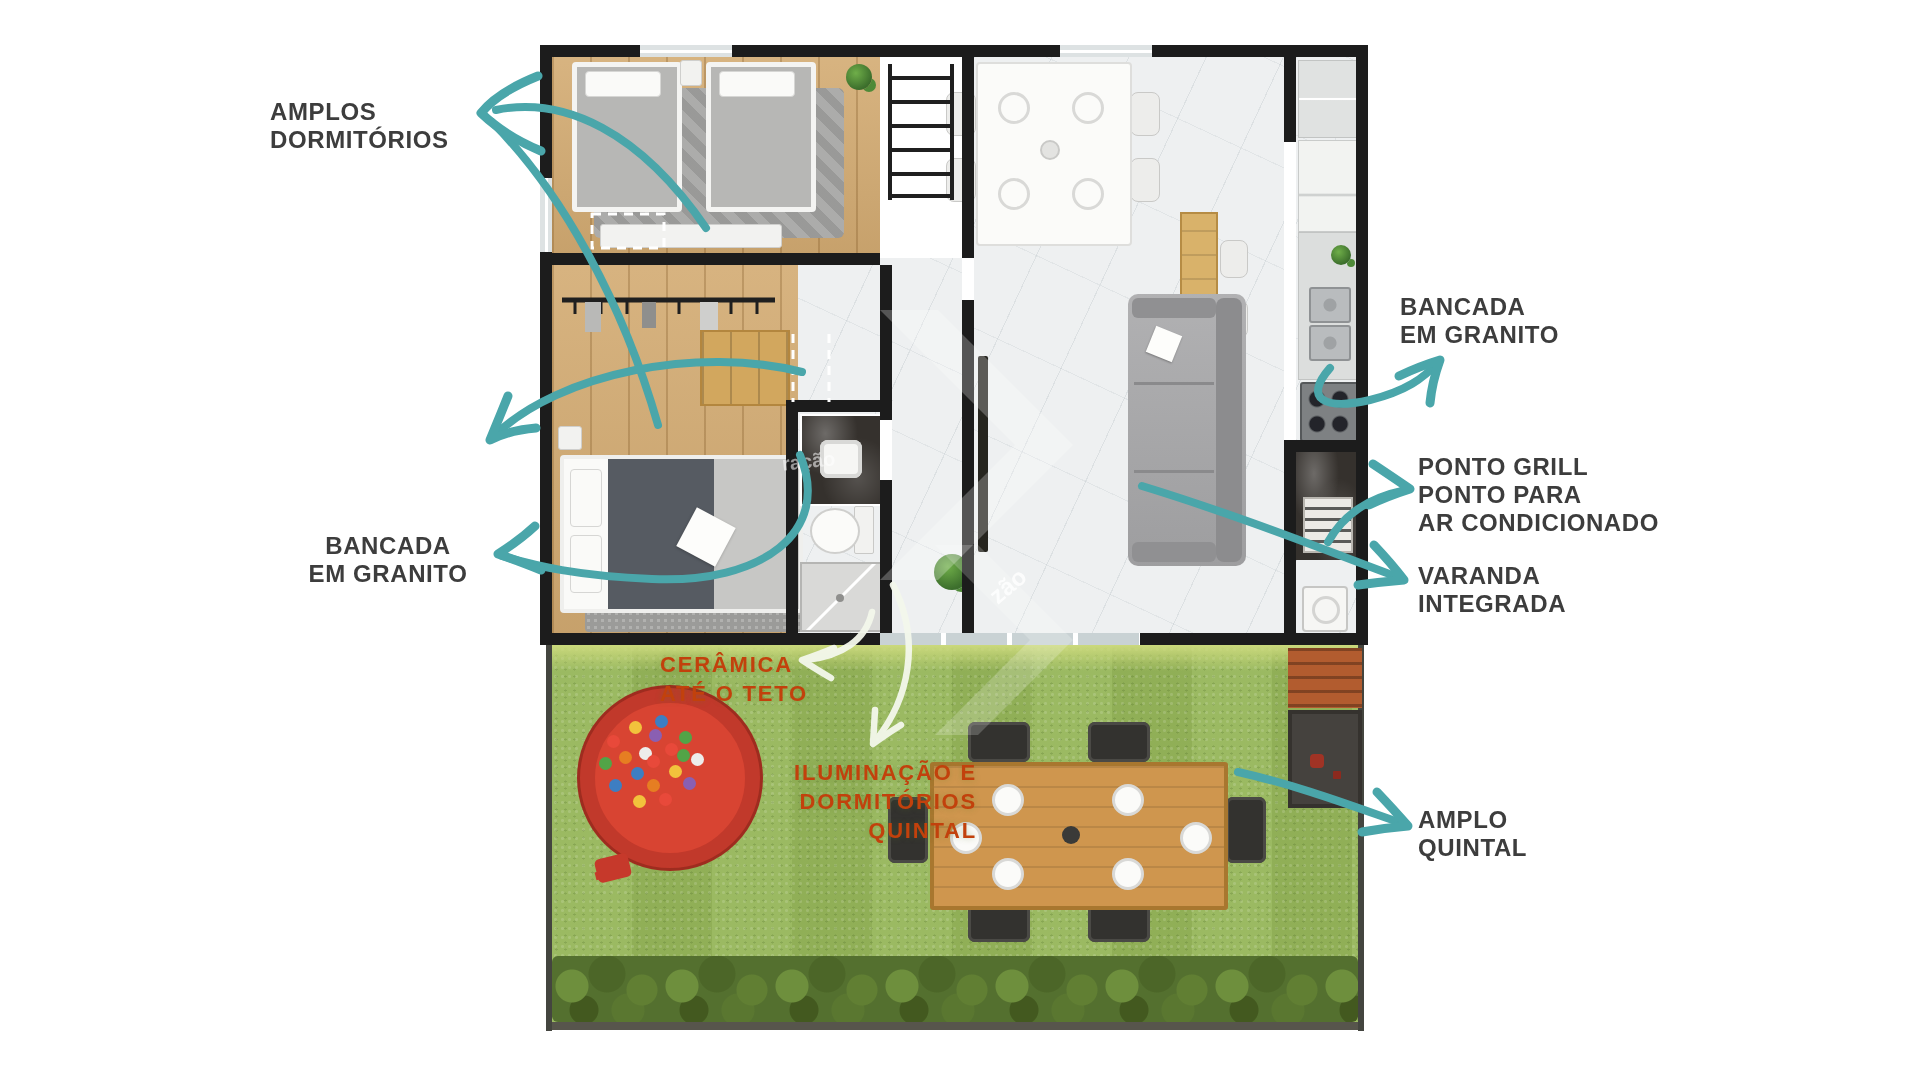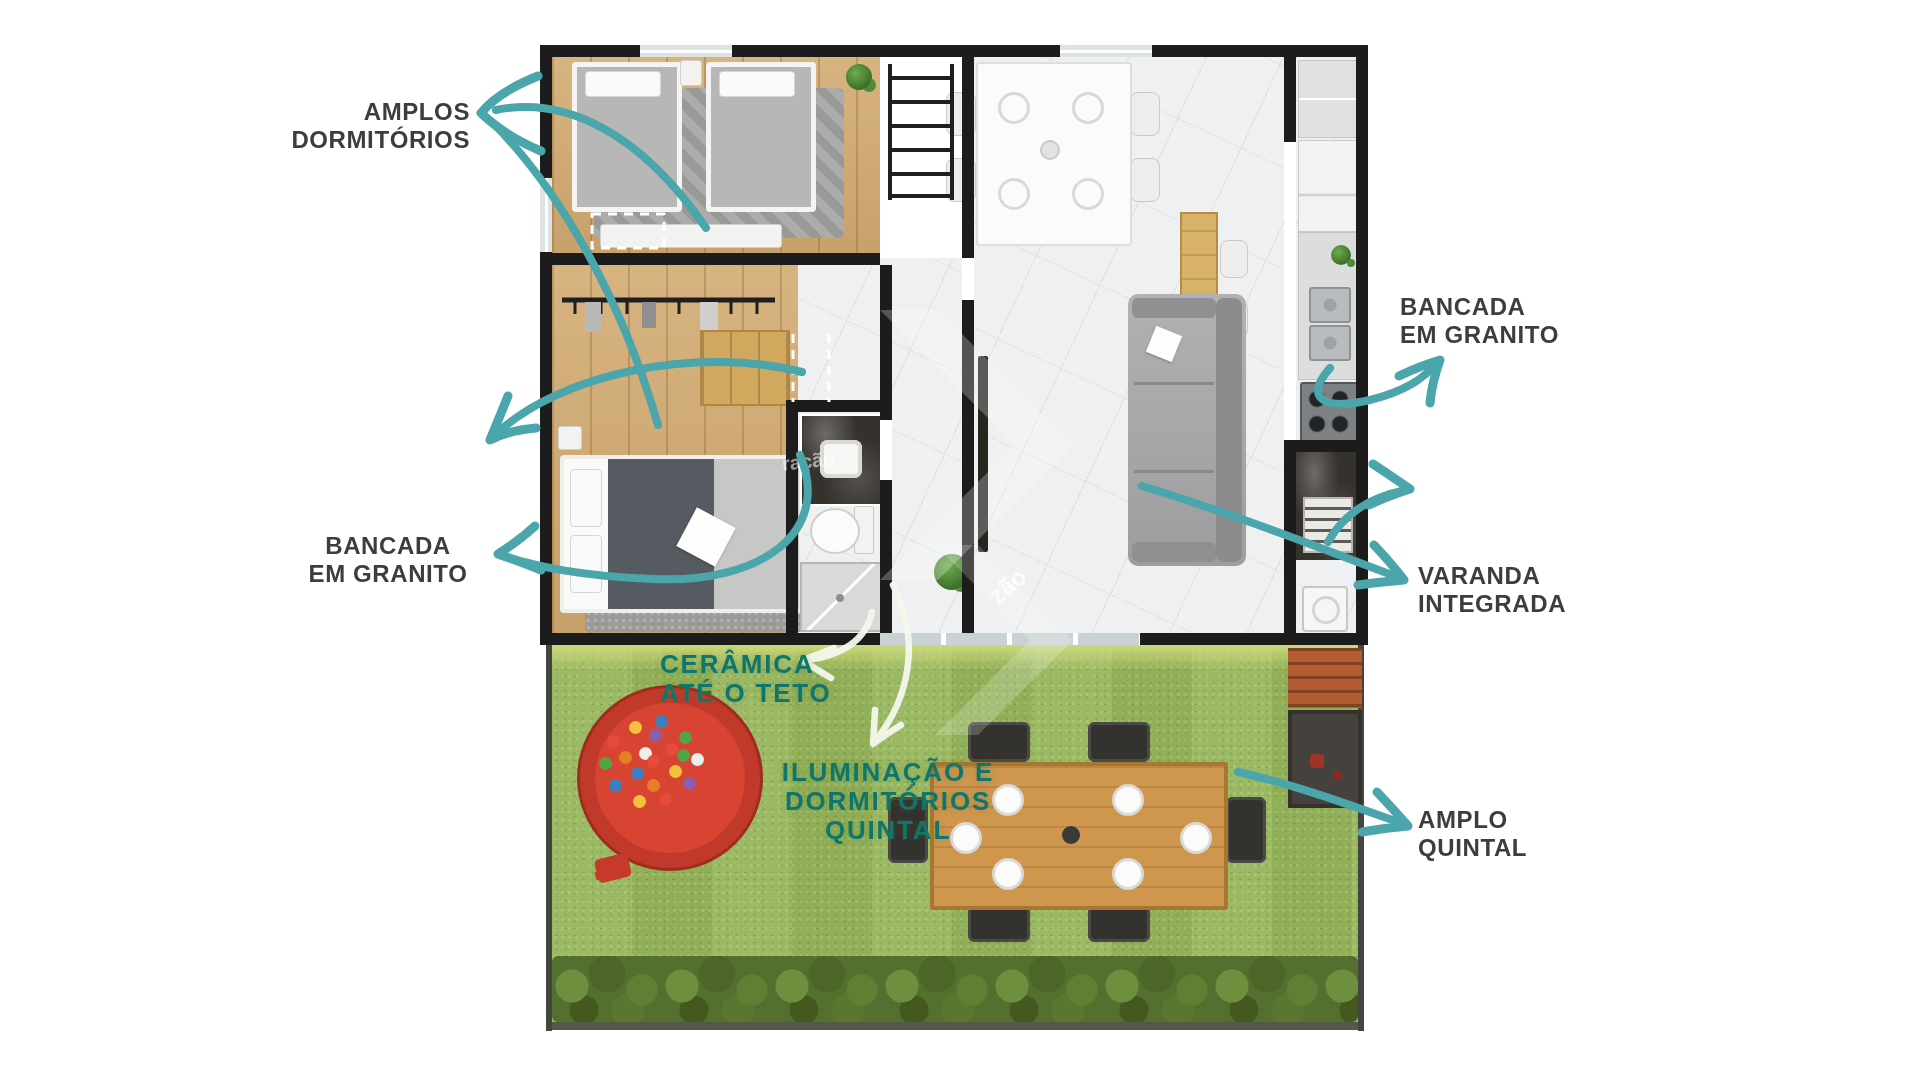--- a/index.html
+++ b/index.html
@@ -63,21 +63,21 @@
      background-image:repeating-linear-gradient(180deg, rgba(0,0,0,.10) 0 2px, transparent 2px 20px);}
   .ballpit{border-radius:50%;background:#d84432;border:15px solid #c1392b;box-shadow:0 0 0 3px #9e2c1f;}
   .balls{width:13px;height:13px;border-radius:50%;background:#e8493a;left:52px;top:52px;
      box-shadow:-40px -20px 0 #e8493a,-18px -34px 0 #f2c23c,8px -40px 0 #3d7ec2,32px -24px 0 #52a447,
        44px -2px 0 #ededeb,36px 22px 0 #8a5fb2,12px 38px 0 #e8493a,-14px 40px 0 #f2c23c,
        -38px 24px 0 #3d7ec2,-48px 2px 0 #52a447,-8px -8px 0 #ededeb,18px -12px 0 #e8493a,
        22px 10px 0 #f2c23c,-16px 12px 0 #3d7ec2,0 24px 0 #e67e22,-28px -4px 0 #e67e22,
        2px -26px 0 #8a5fb2,30px -6px 0 #52a447;}
   
   .lbl{position:absolute;font-weight:700;color:#3d3d3d;font-size:24px;line-height:28px;letter-spacing:.6px;}
-  .lbl-w{position:absolute;font-weight:700;color:#0f766e;font-size:26px;line-height:29px;letter-spacing:1.8px;
+  .lbl-w{position:absolute;font-weight:700;color:#c2410c;font-size:22px;line-height:29px;letter-spacing:1.8px;
          text-shadow:0 0 6px rgba(90,120,40,.35);}
   .wm-text{position:absolute;color:rgba(255,255,255,.55);font-weight:700;pointer-events:none;}
   svg.overlay{position:absolute;left:0;top:0;pointer-events:none;}
 </style>
 </head>
 <body>
 
 <div id="stage">
 
   <div class="abs wood" style="left:552px;top:57px;width:328px;height:201px;"></div>
@@ -267,51 +267,56 @@
     </g>
 
     <g stroke="#f4f8ec" stroke-width="6.5" fill="none" stroke-linecap="round" stroke-linejoin="round" opacity="0.95">
       <path d="M 872,612 C 866,640 842,656 806,660"></path>
       <path d="M 831,678 Q 814,668 802,660 Q 820,654 834,648"></path>
       <path d="M 893,585 C 922,642 908,700 876,740"></path>
       <path d="M 901,725 Q 885,735 873,744 Q 874,726 875,710"></path>
     </g>
   </svg>
 
-  <div class="lbl" style="left:270px;top:98px;width:200px;text-align:right;">
+  <div class="lbl" style="left:270px;top:98px;width:200px;">
     <span>AMPLOS</span><br>
     <span>DORMITÓRIOS</span>
   </div>
 
 
   <div class="lbl" style="left:300px;top:532px;width:176px;text-align:center;">
     <span>BANCADA</span><br>
     <span>EM GRANITO</span>
   </div>
 
   <div class="lbl" style="left:1400px;top:293px;width:260px;text-align:left;">
     <span>BANCADA</span><br>
     <span>EM GRANITO</span>
   </div>
 
+  <div class="lbl" style="left:1418px;top:453px;width:280px;text-align:left;">
+    <span>PONTO GRILL</span><br>
+    <span>PONTO PARA</span><br>
+    <span>AR CONDICIONADO</span>
+  </div>
 
   <div class="lbl" style="left:1418px;top:806px;width:220px;text-align:left;">
     <span>AMPLO</span><br>
     <span>QUINTAL</span>
   </div>
 
   <div class="lbl" style="left:1418px;top:562px;width:260px;text-align:left;">
     <span>VARANDA</span><br>
     <span>INTEGRADA</span>
   </div>
 
   <div class="lbl-w" style="left:660px;top:650px;width:240px;text-align:left;">
     <span>CERÂMICA</span><br>
     <span>ATÉ O TETO</span>
   </div>
 
-  <div class="lbl-w" style="left:768px;top:758px;width:240px;text-align:center;">
+  <div class="lbl-w" style="left:737px;top:758px;width:240px;text-align:right;">
     <span>ILUMINAÇÃO E</span><br>
     <span>DORMITÓRIOS</span><br>
     <span>QUINTAL</span>
   </div>
 
 </div>
 
 </body></html>

